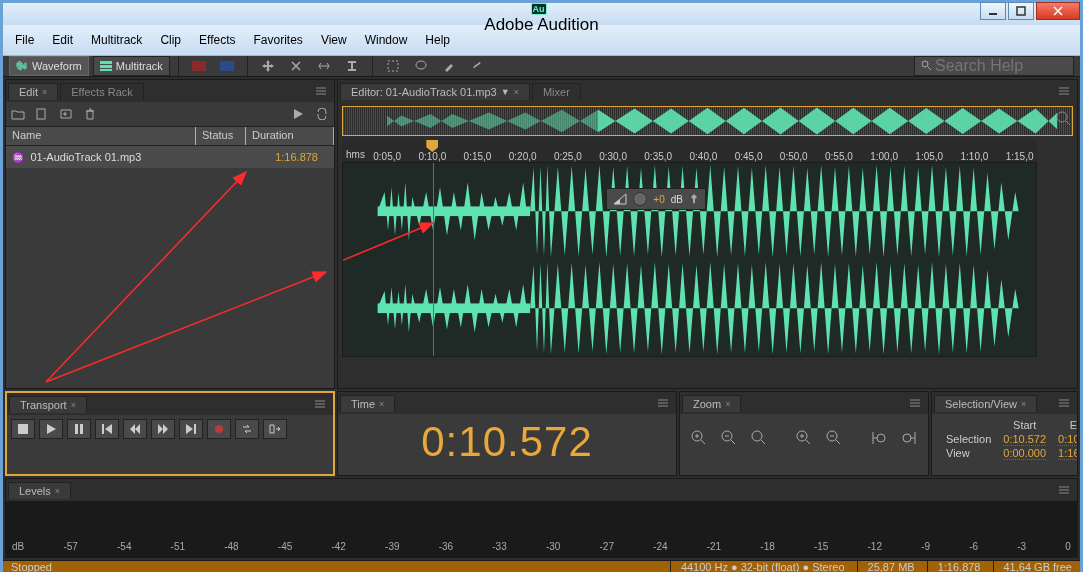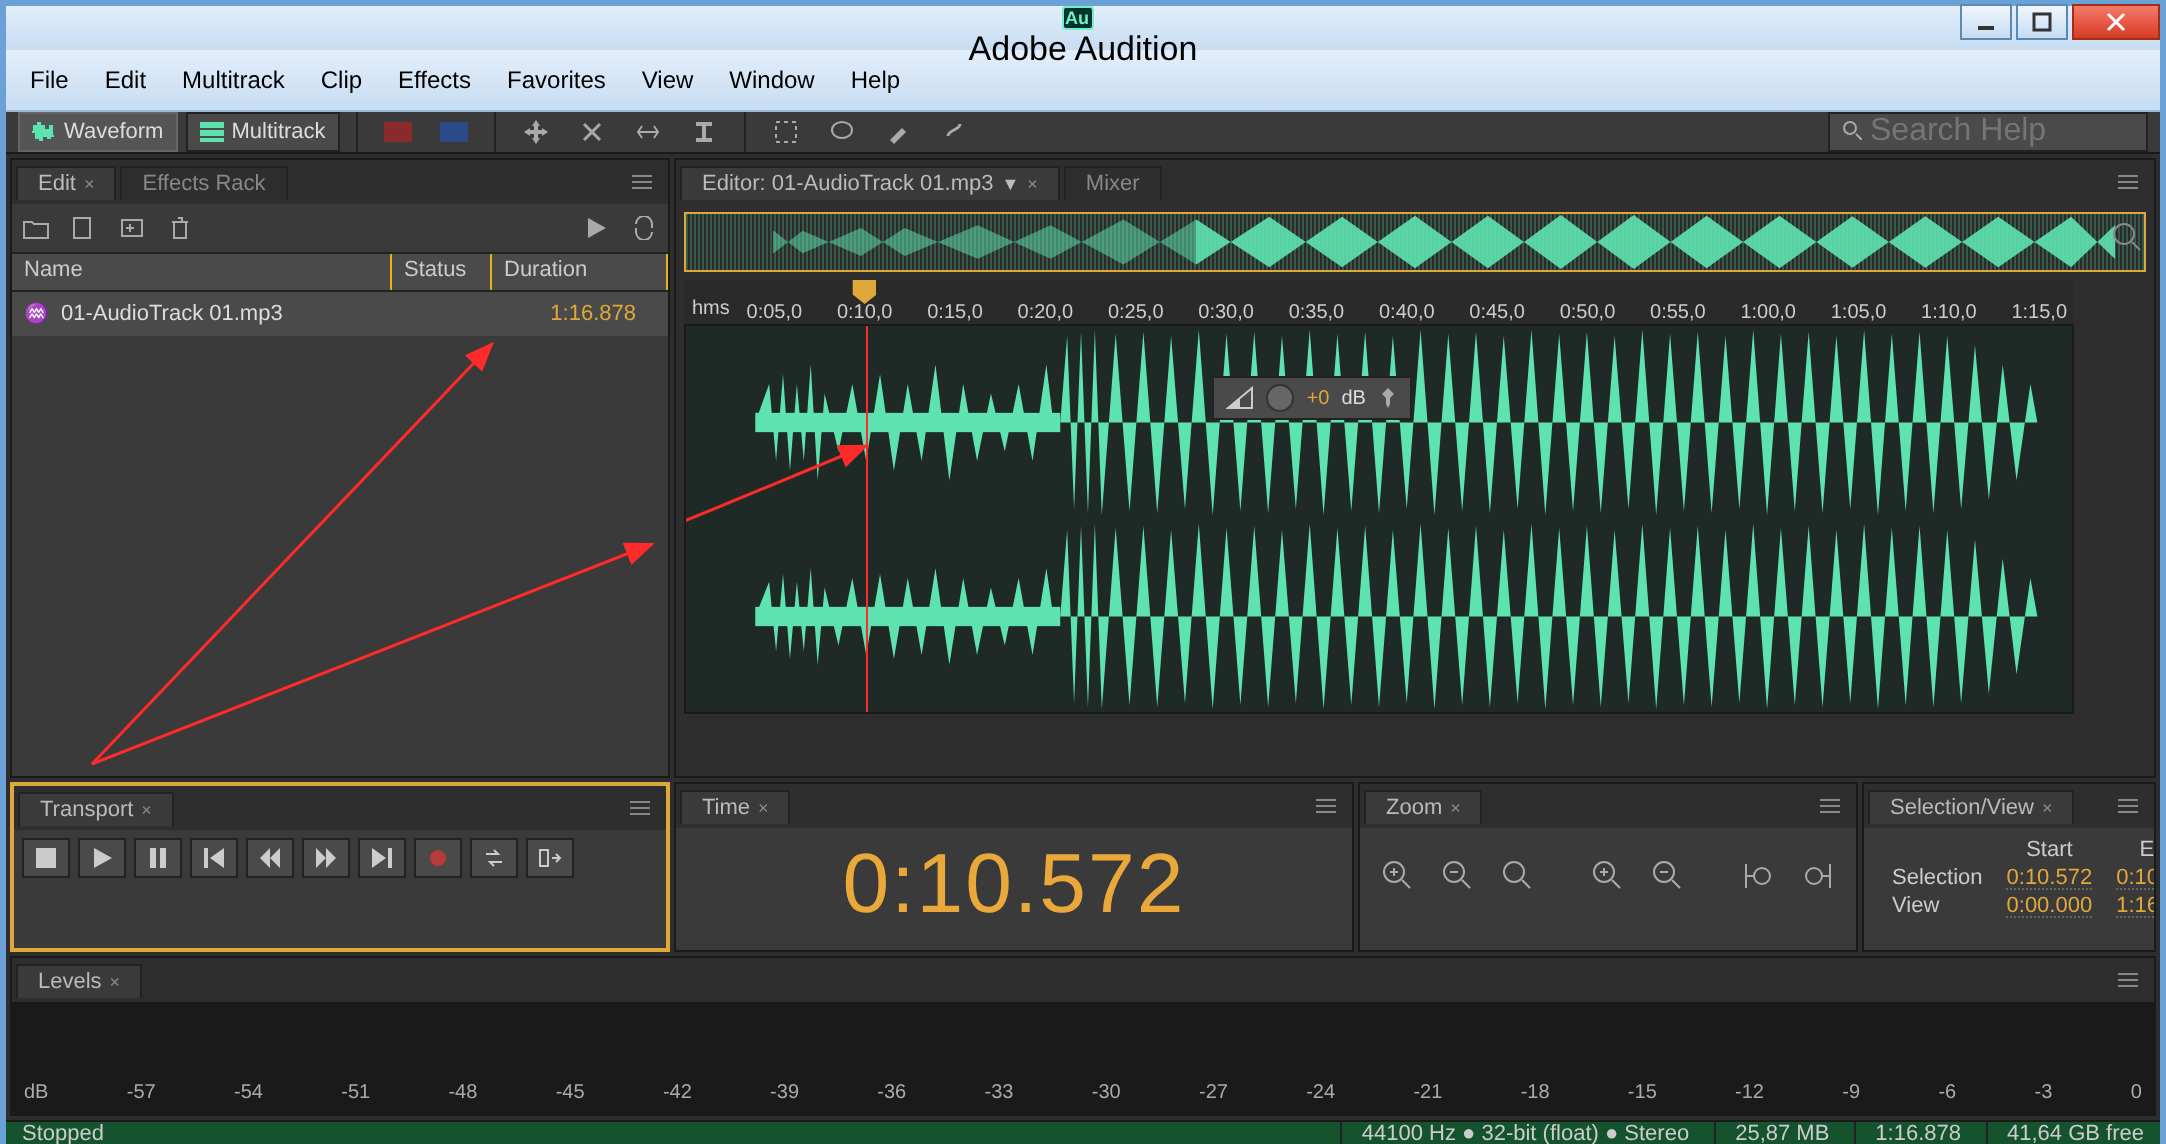--- a/index.html
+++ b/index.html
@@ -68,21 +68,21 @@
 .zoom-body { display:flex; gap:8px; padding:12px 8px; }
 .z-btn { width:24px; height:24px; display:flex; align-items:center; justify-content:center; cursor:pointer; }
 .sel-table { font-size:11px; color:#ccc; padding:4px 8px; }
 .sel-table table { width:100%; border-collapse:collapse; }
 .sel-table th { font-weight:normal; color:#ccc; padding:1px 6px;}
 .sel-table td { color:#e0a83a; text-align:right; padding:1px 6px; text-decoration: underline dotted #666; text-underline-offset: 2px; }
 .sel-table .lbl { color:#ccc; text-align:left; text-decoration:none; }
 .levels-panel { grid-row:3; grid-column:1 / span 2; }
 .levels-body { position:relative; height:100%; background:#1a1a1a; }
 .levels-ruler { position:absolute; left:0; right:0; bottom:2px; height:14px; display:flex; justify-content:space-between; padding:0 6px; font-size:10px; color:#aaa; }
-.statusbar { height:22px; background:#14532d; border-top:1px solid #1a1a1a; display:flex; align-items:center; font-size:11px; color:#ccc; padding:0 8px; gap:12px; }
+.statusbar { height:22px; background:#a16207; border-top:1px solid #1a1a1a; display:flex; align-items:center; font-size:11px; color:#ccc; padding:0 8px; gap:12px; }
 .statusbar .spacer { flex:1; }
 .statusbar .seg { border-left:1px solid #222; padding-left:10px; }
 .arrow { position:absolute; pointer-events:none; }
 .tab-icon { width:12px; height:12px; display:inline-flex; align-items:center; }
 .panel-menu { margin-left:auto; display:flex; gap:2px; padding-right:4px; }
 .pm-btn { width:14px; height:14px; cursor:pointer; display:flex; align-items:center; justify-content:center; }
 </style>
 </head>
 <body>
 

